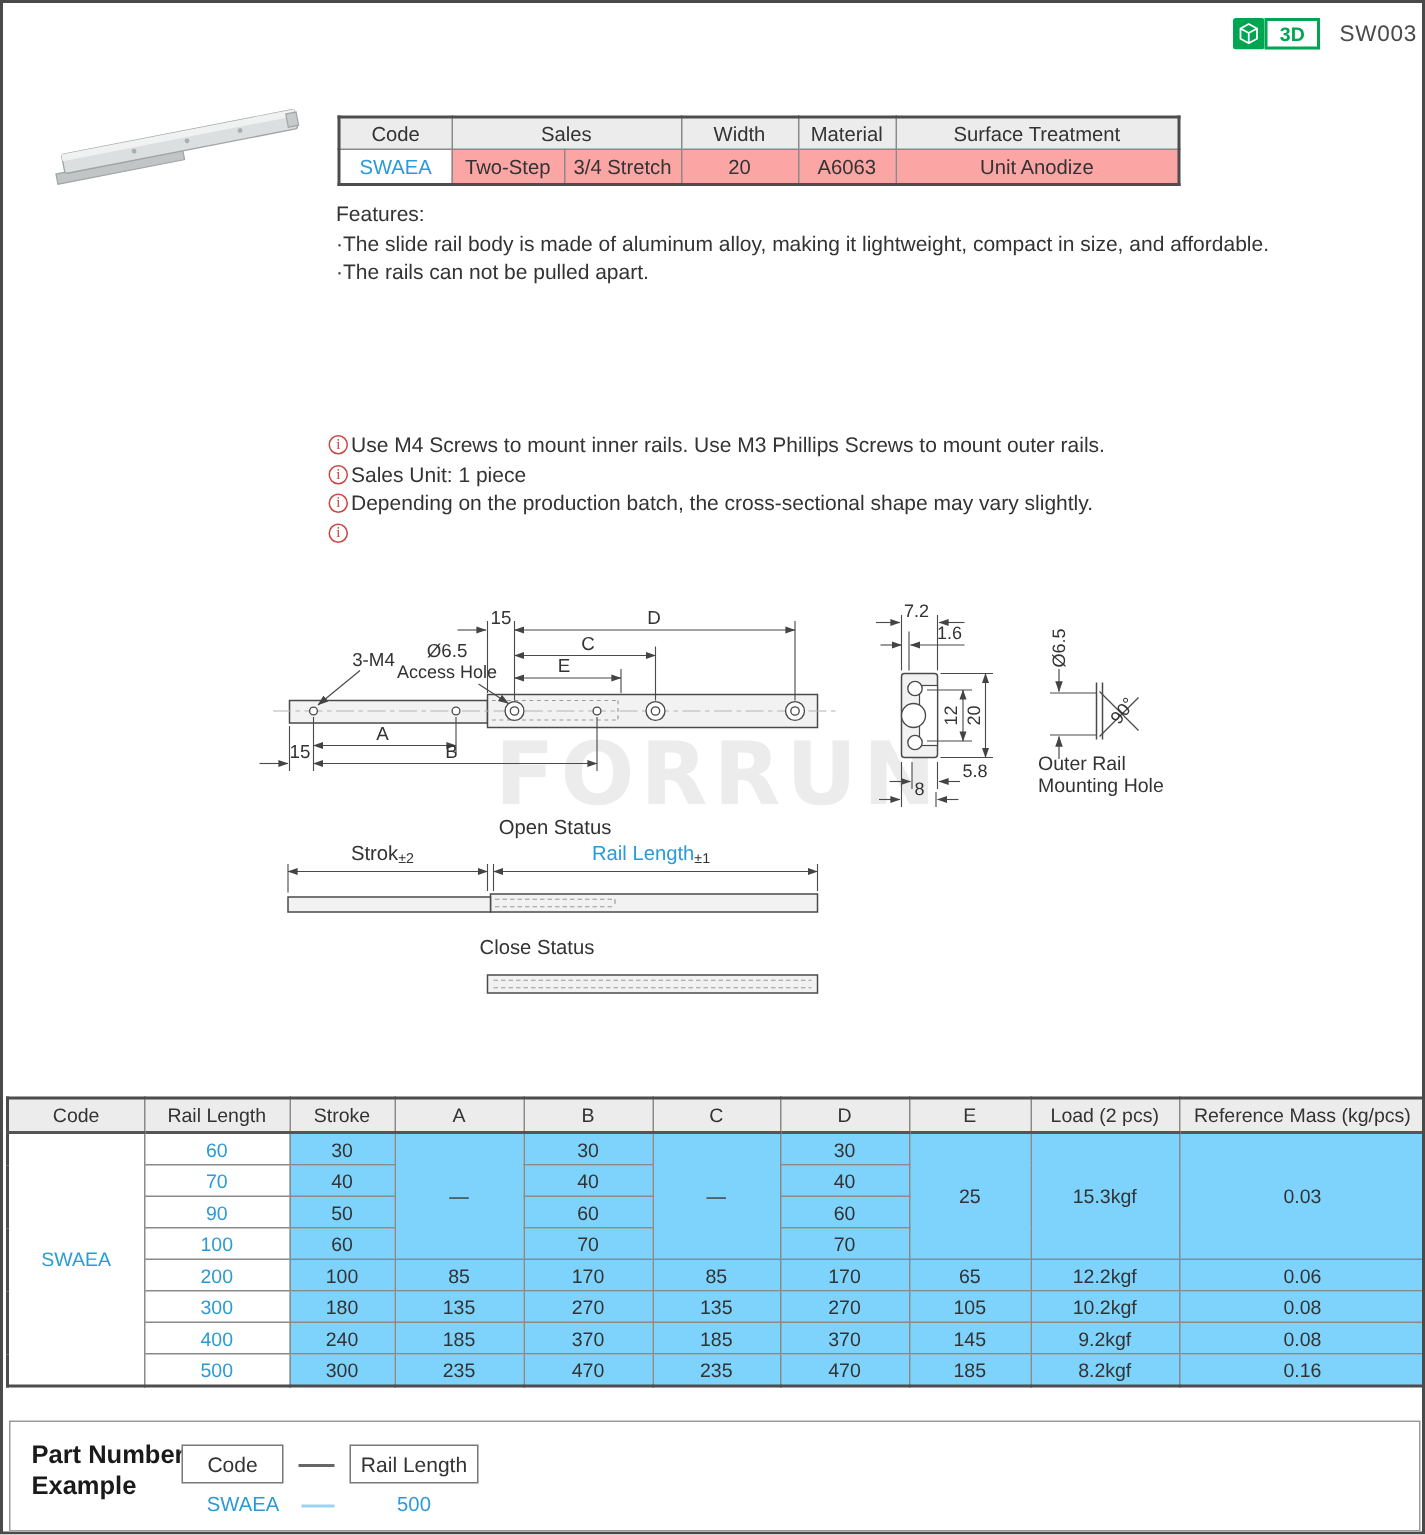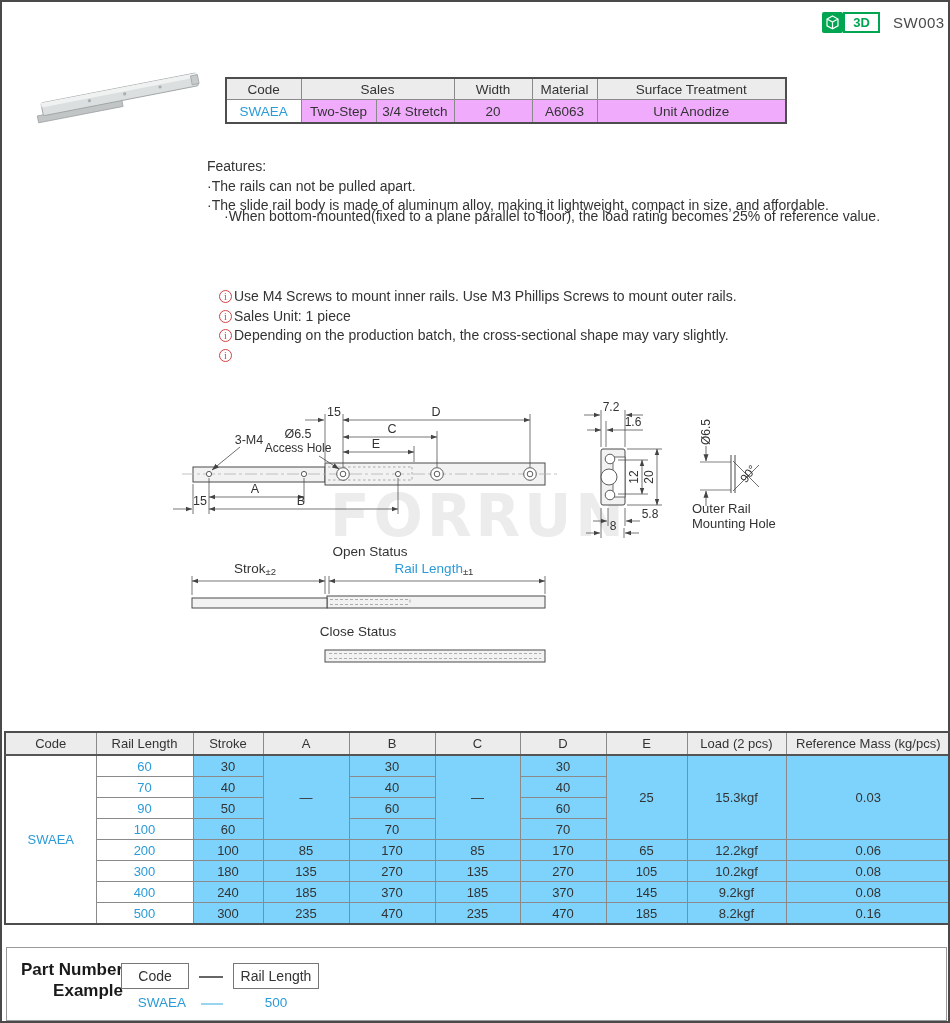--- a/index.html
+++ b/index.html
@@ -14,27 +14,27 @@
             border:2px solid #00a551;color:#00a551;font-size:13px;font-weight:bold;
             text-align:center;line-height:18px;}
   .code-top{top:12px;left:891px;font-size:15px;color:#4a4a4a;letter-spacing:.5px;}
 
   
   table{border-collapse:collapse;table-layout:fixed;}
   .spec-table{left:223px;top:75px;width:560px;font-size:13.5px;}
   .spec-table th,.spec-table td{border:1px solid #8a8a8a;text-align:center;vertical-align:middle;padding:0;}
   .spec-table{border:2px solid #4d4d4d;}
   .spec-table th{background:#ececec;font-weight:normal;height:20px;}
-  .spec-table td{background:#f0abfc;height:22px;}
+  .spec-table td{background:#fca5a5;height:22px;}
   .spec-table td.w{background:#fff;}
   .blu{color:#2b9bd7;}
 
   
   .txt-block{font-size:14px;line-height:19.5px;color:#333;}
-  .features{left:205px;top:131px;margin-top:24px;}
+  .features{left:222px;top:131px;}
   .note{left:222px;top:205px;}
   .warns{left:217px;top:285px;font-size:14px;line-height:19.6px;}
   .warn-row{display:flex;align-items:flex-start;}
   .warn-icon{flex:0 0 auto;display:inline-block;box-sizing:border-box;width:13px;height:13px;margin:3px 2px 0 0;
              border:1px solid #cc4444;border-radius:50%;color:#cc4444;
              font-size:10px;line-height:11px;text-align:center;font-family:"Liberation Serif",serif;}
 
   
   .drawing{left:0;top:378px;}
   .dim{font-size:12.5px;fill:#333;}
@@ -44,21 +44,21 @@
 
   
   .dim-table{left:2px;top:729px;width:946px;font-size:13px;border:2px solid #4d4d4d;}
   .dim-table th,.dim-table td{border:1px solid #8a8a8a;text-align:center;vertical-align:middle;padding:0;}
   .dim-table th{background:#ececec;font-weight:normal;height:21px;border-bottom:2px solid #555;}
   .dim-table td{background:#7dd3fc;height:20px;}
   .dim-table td.w{background:#fff;}
 
   
   .pn-box{left:4px;top:945px;width:941px;height:74px;box-sizing:border-box;border:1px solid #999;background:#fff;}
-  .pn-title{left:14px;top:11px;font-size:17px;font-weight:bold;line-height:21px;color:#1a1a1a;text-align:right;}
+  .pn-title{left:14px;top:11px;font-size:17px;font-weight:bold;line-height:21px;color:#1a1a1a;}
   .pn-cell{box-sizing:border-box;border:1px solid #777;background:#fff;font-size:14px;color:#333;
            display:flex;align-items:center;justify-content:center;}
   .pn-dash{border-top:2px solid #666;width:24px;}
   .pn-dash-blue{border-top:2px solid #9bd4f0;width:22px;}
   .pn-val{font-size:13.5px;color:#2b9bd7;}
 </style>
 </head>
 <body>
 
 <div class="page">
@@ -109,26 +109,25 @@
         <td>3/4 Stretch</td>
         <td>20</td>
         <td>A6063</td>
         <td>Unit Anodize</td>
       </tr>
     </tbody>
   </table>
 
   <div class="abs txt-block features">
     <div>Features:</div>
+    <div>·The slide rail body is made of aluminum alloy, making it lightweight, compact in size, and affordable.</div>
     <div>·The rails can not be pulled apart.</div>
-    <div>·The slide rail body is made of aluminum alloy, making it lightweight, compact in size, and affordable.</div>
   </div>
 
   <div class="abs txt-block note">
-    <div>·When bottom-mounted(fixed to a plane parallel to floor), the load rating becomes 25% of reference value.</div>
   </div>
 
   <div class="abs warns">
     <div class="warn-row">
       <span class="warn-icon">i</span>
       <span>Use M4 Screws to mount inner rails. Use M3 Phillips Screws to mount outer rails.</span>
     </div>
     <div class="warn-row">
       <span class="warn-icon">i</span>
       <span>Sales Unit: 1 piece</span>

